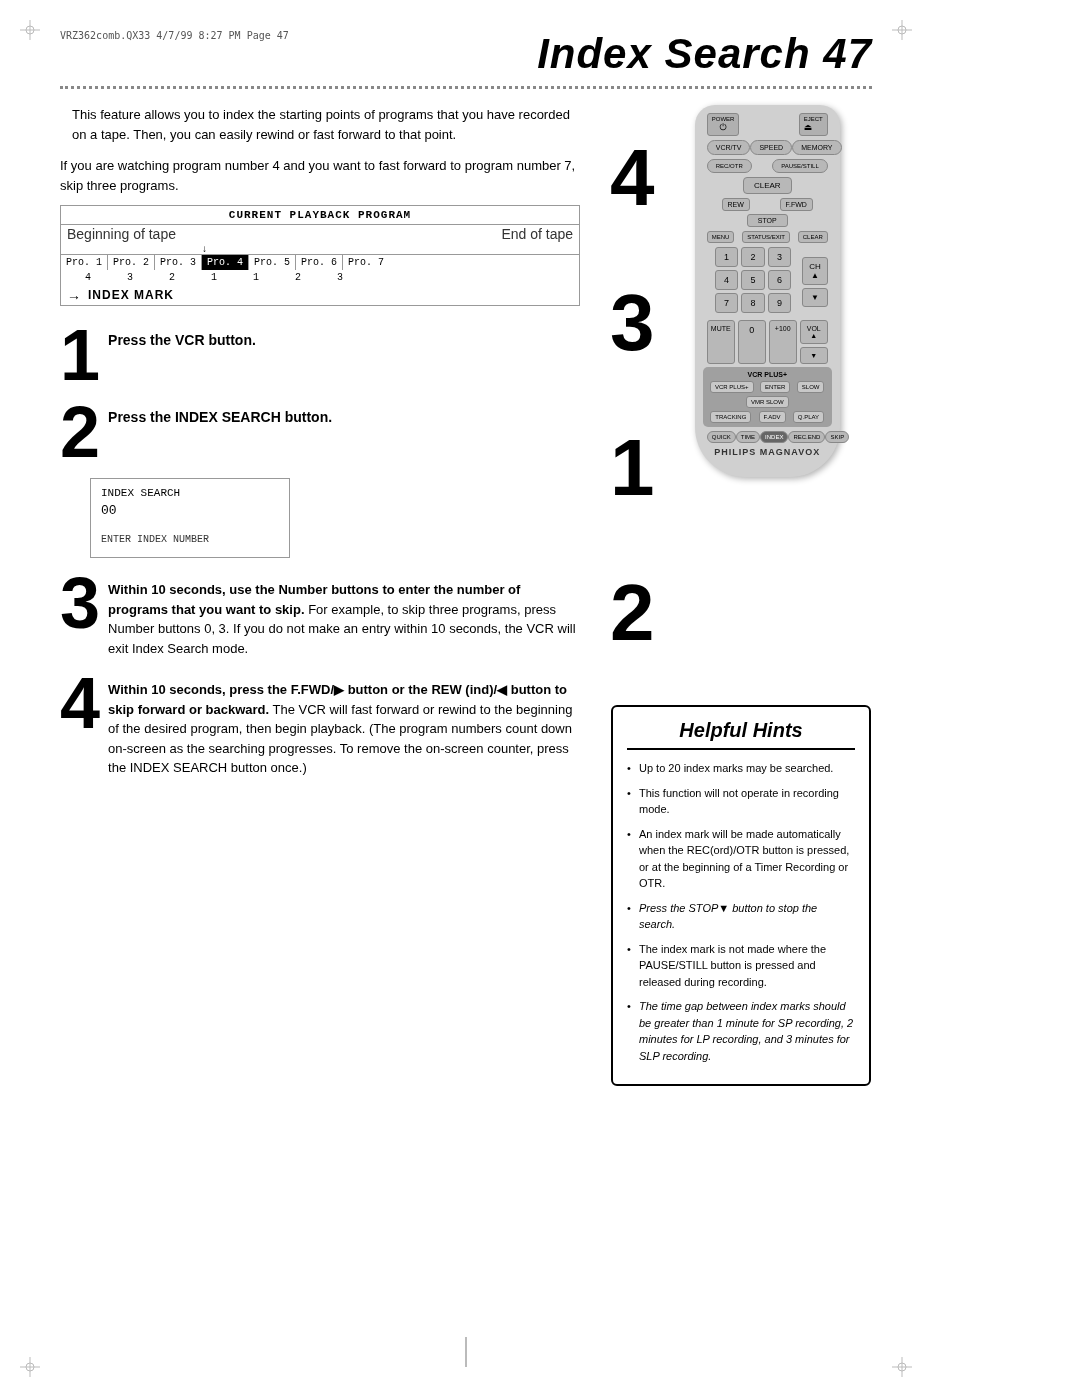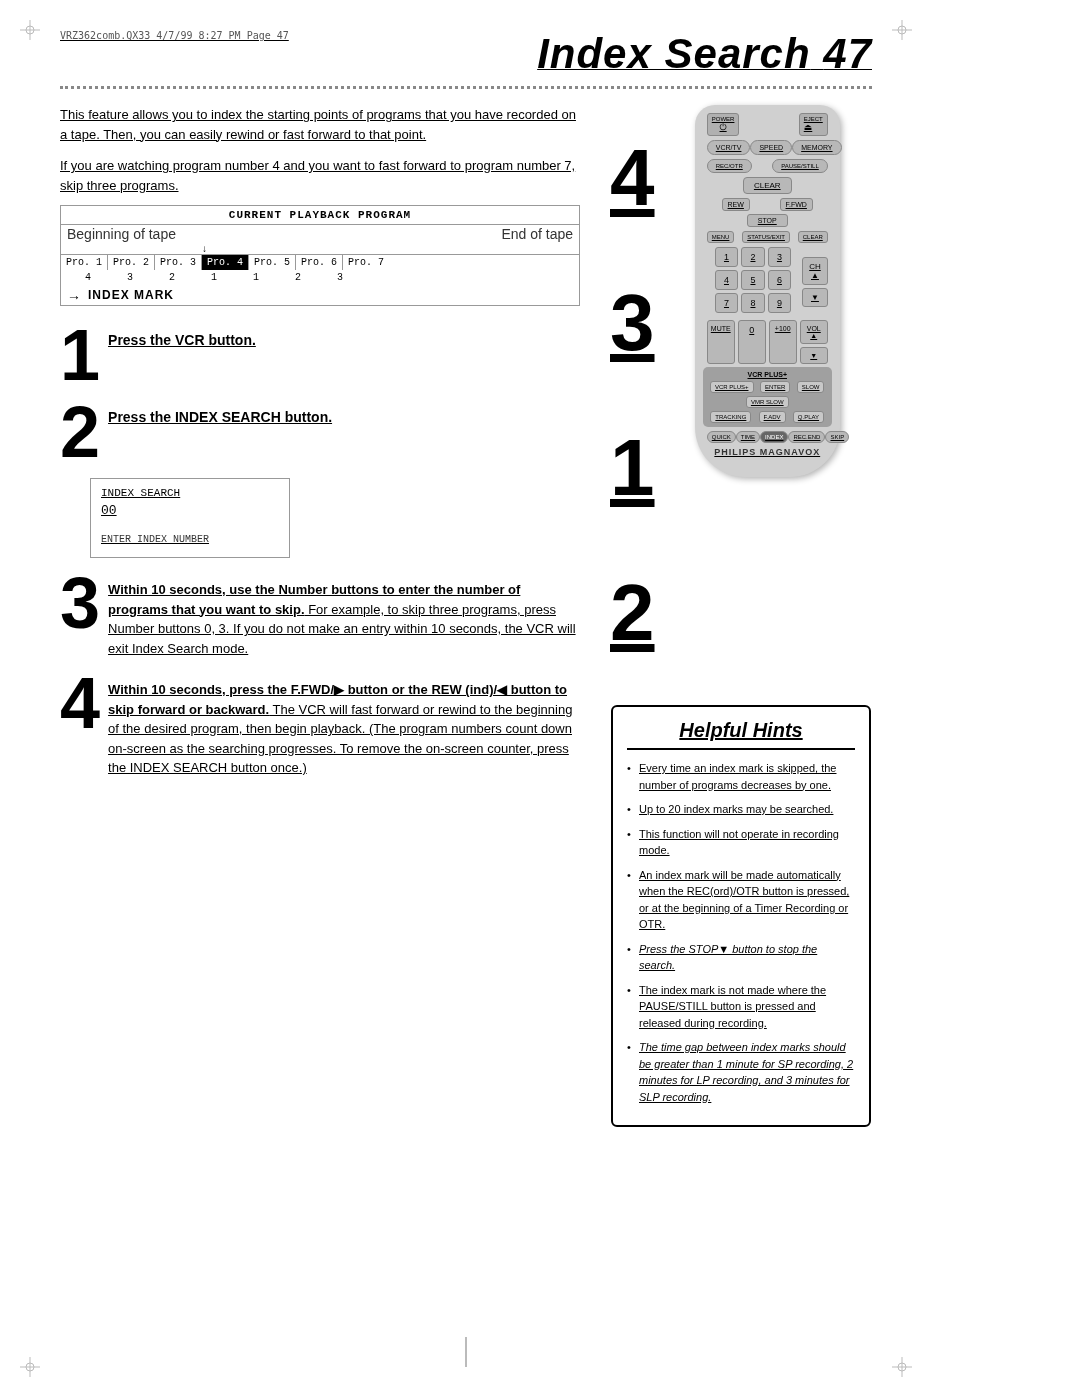--- a/index.html
+++ b/index.html
@@ -12,21 +12,20 @@
       color: #000;
       position: relative;
     }
 
     .page-container {
       width: 932px;
       min-height: 1397px;
       background: #fff;
       padding: 30px 60px 60px 60px;
       position: relative;
-      text-decoration: underline;
     }
 
     
     .page-header {
       display: flex;
       justify-content: space-between;
       align-items: flex-start;
       margin-bottom: 8px;
     }
 
@@ -73,20 +72,21 @@
       display: flex;
       flex-direction: column;
       align-items: center;
     }
 
     
     .intro-text {
       font-size: 13px;
       line-height: 1.5;
       margin-bottom: 12px;
+      margin-left: 12px;
     }
 
     
     .example-label {
       font-weight: bold;
       font-size: 13px;
       margin-bottom: 6px;
     }
 
     .example-text {
@@ -782,21 +782,20 @@
 
           <div class="remote-brand">PHILIPS MAGNAVOX</div>
 
         </div>
 
       </div>
 
       <div class="helpful-hints-box">
         <div class="helpful-hints-title"><em>Helpful Hints</em></div>
         <ul class="helpful-hints-list">
-          <li>Every time an index mark is skipped, the number of programs decreases by one.</li>
           <li>Up to 20 index marks may be searched.</li>
           <li>This function will not operate in recording mode.</li>
           <li>An index mark will be made automatically when the REC(ord)/OTR button is pressed, or at the beginning of a Timer Recording or OTR.</li>
           <li><em>Press the STOP▼ button to stop the search.</em></li>
           <li>The index mark is not made where the PAUSE/STILL button is pressed and released during recording.</li>
           <li><em>The time gap between index marks should be greater than 1 minute for SP recording, 2 minutes for LP recording, and 3 minutes for SLP recording.</em></li>
         </ul>
       </div>
 
     </div>

